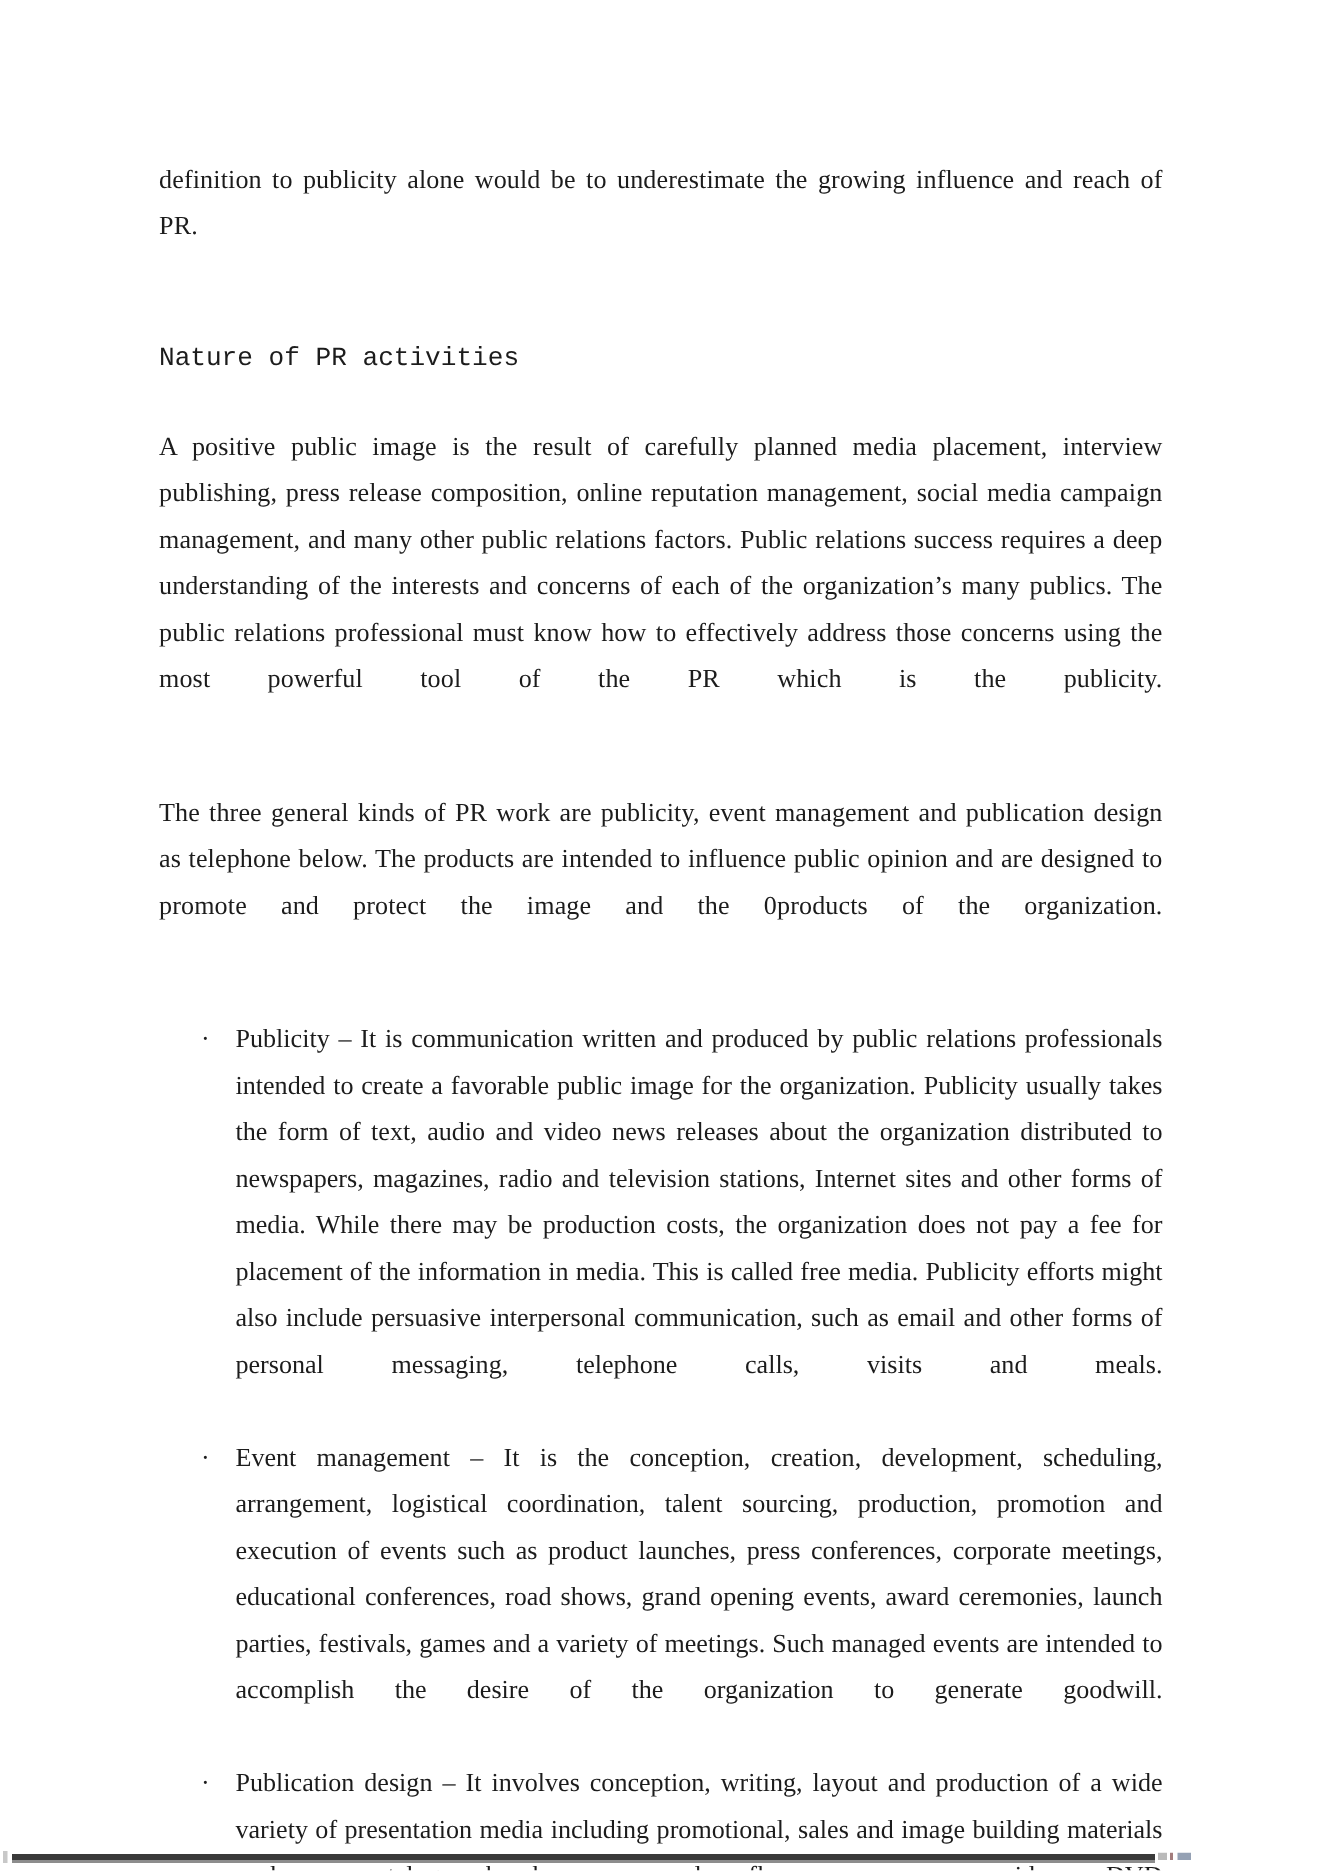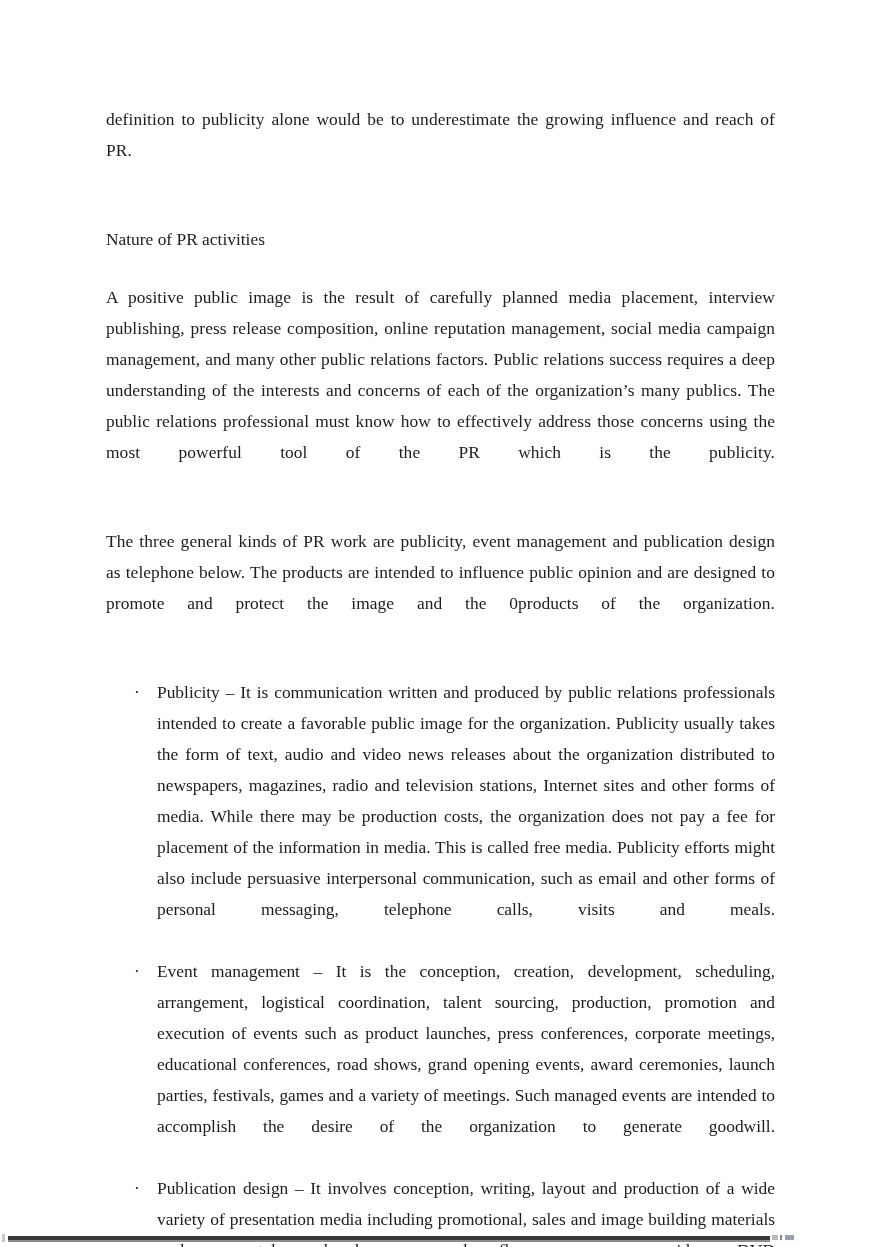--- a/index.html
+++ b/index.html
@@ -50,20 +50,21 @@
     width: 100%;
   }
 
   .heading {
     font-size: 17.4px;
     line-height: 31px;
     text-align: left;
     margin: 0 0 27px 0;
     color: #1c1c1c;
     font-weight: normal;
+    font-family: Liberation Mono, monospace;
   }
 
   
   .bullet-list {
     list-style: none;
     margin: 0;
     padding: 0;
   }
 
   .bullet-item {

